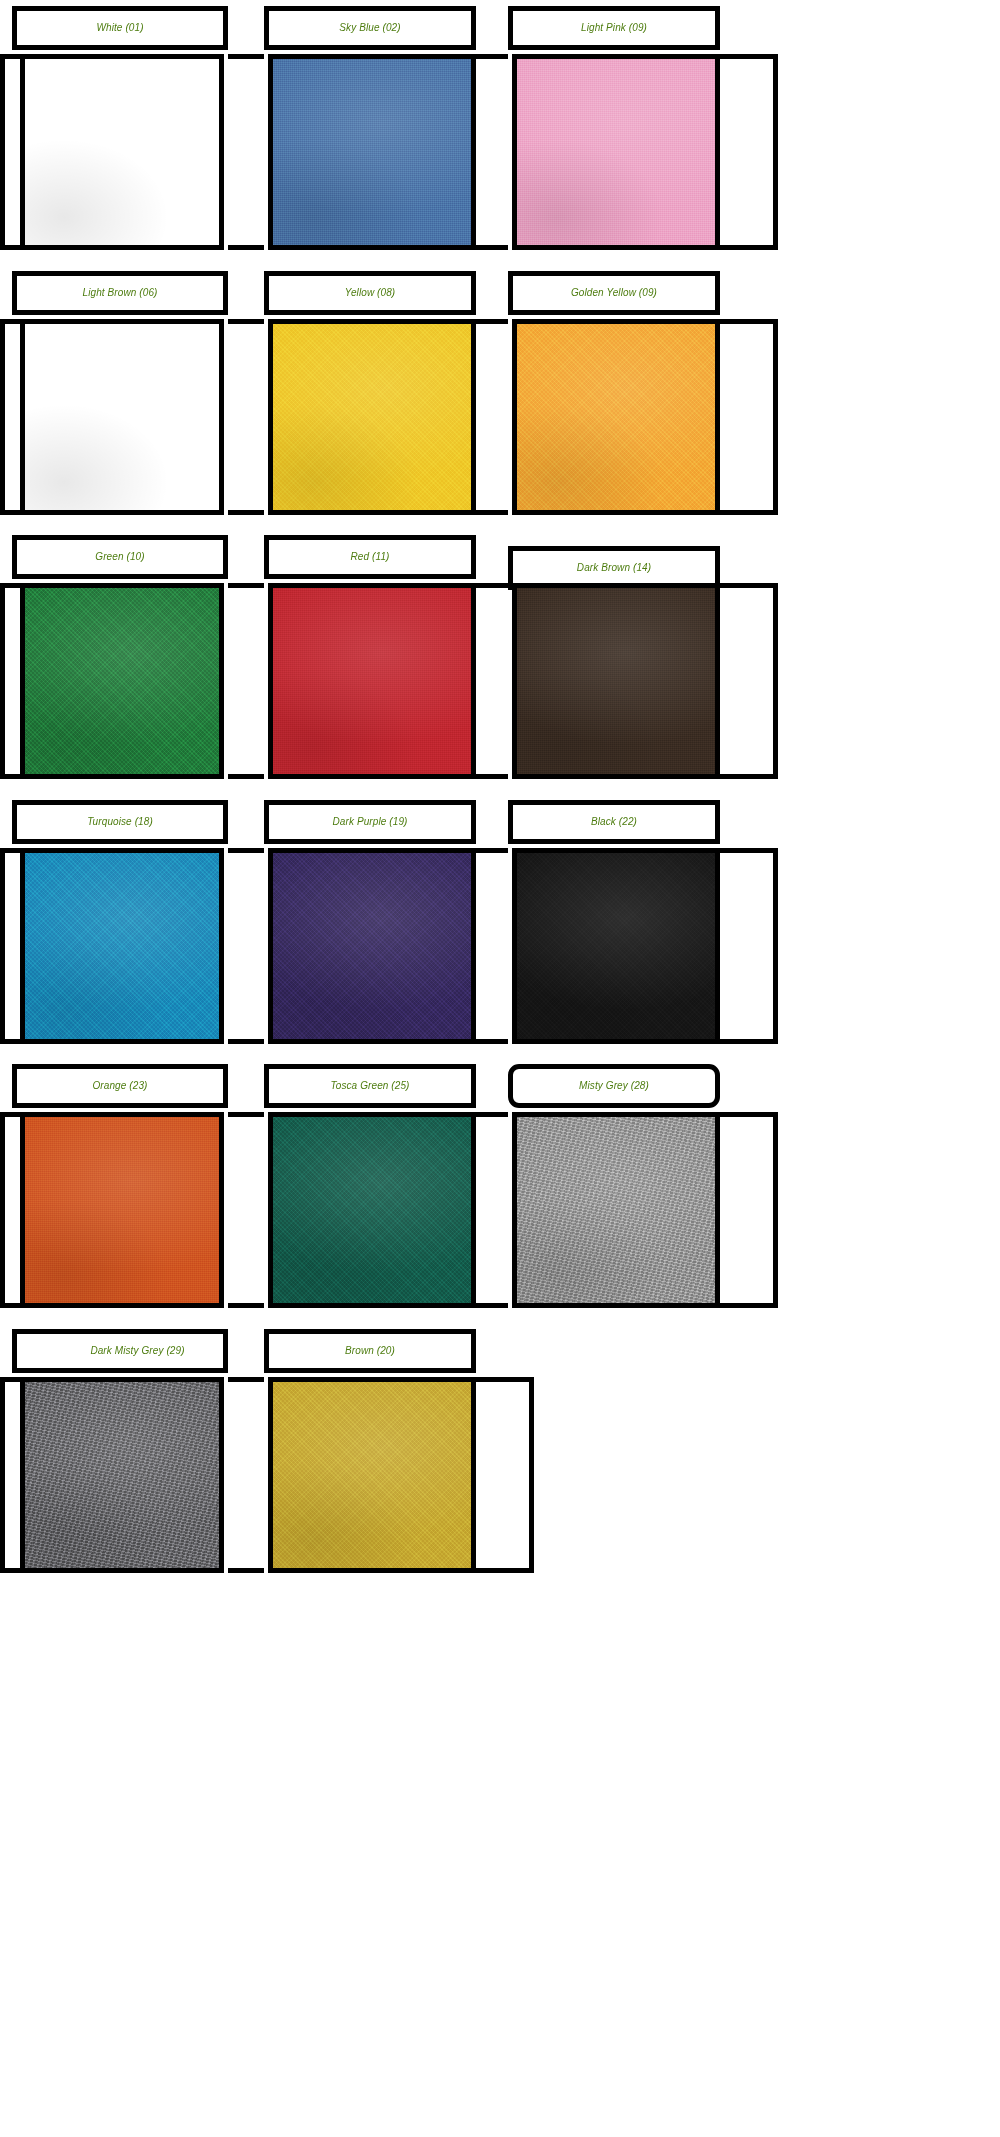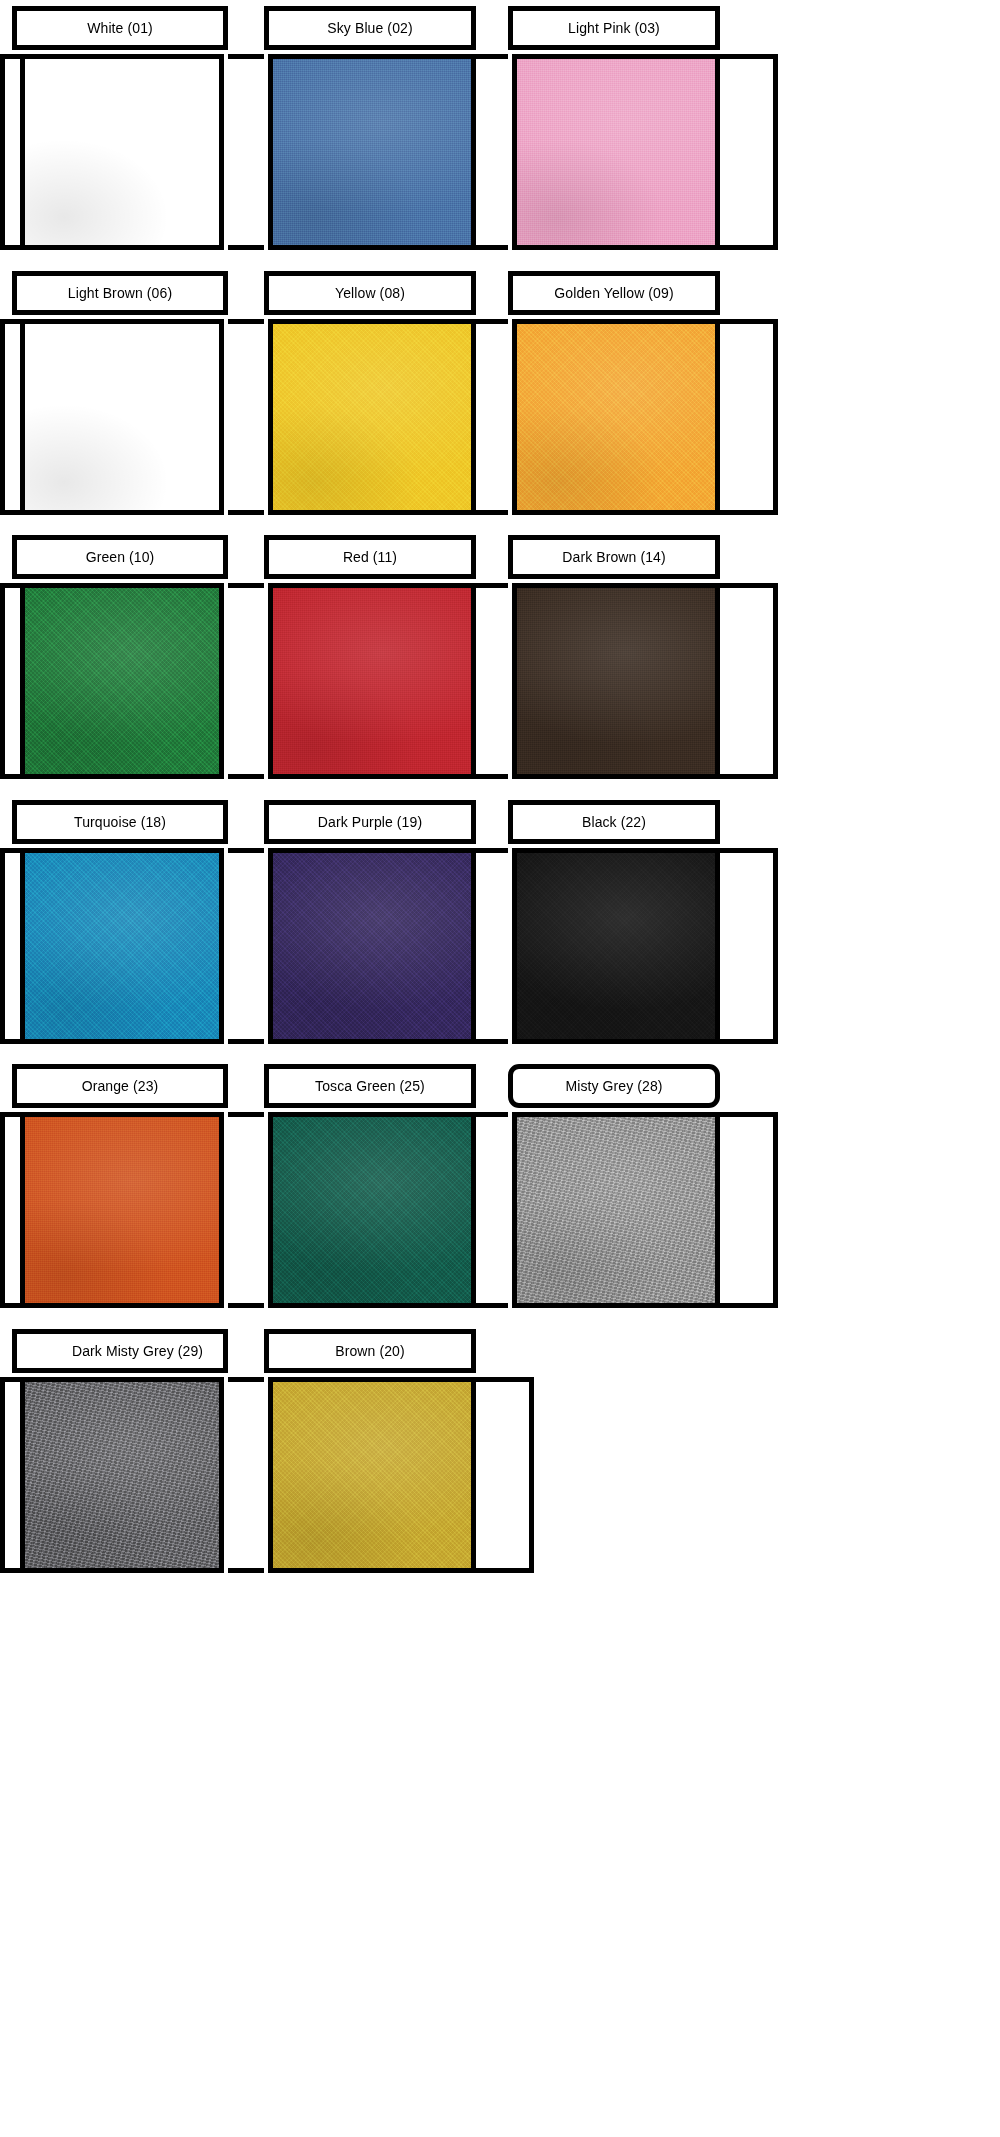--- a/index.html
+++ b/index.html
@@ -43,25 +43,26 @@
     top: 0;
     height: 44px;
     background: #ffffff;
     border: 5px solid #000000;
     box-sizing: border-box;
     display: flex;
     align-items: center;
     justify-content: center;
   }
   .swatch-label-text {
-    font-size: 14px;
-    color: #000000;
+    font-size: 10px;
+    color: #4d7c0f;
     letter-spacing: 0.1px;
     white-space: nowrap;
     line-height: 1;
+    font-style: italic;
   }
 
   
   .swatch-plate-frame {
     position: absolute;
     left: 0;
     border: 5px solid #000000;
     box-sizing: border-box;
     background: #ffffff;
     overflow: hidden;
@@ -158,21 +159,21 @@
         </div>
         <div class="swatch-plate-frame" style="left: 4px; top: 48px; width: 208px; height: 196px;">
           <div class="swatch-plate" style="background: rgb(74, 116, 168);">
             <div class="tex-weave"></div>
             <div class="tex-sheen"></div>
           </div>
         </div>
       </div>
       <div class="swatch-cell" style="left: 508px; width: 212px;">
         <div class="swatch-label-box" style="width: 212px; height: 44px;">
-          <span class="swatch-label-text">Light Pink (03)</span>
+          <span class="swatch-label-text">Light Pink (09)</span>
         </div>
         <div class="swatch-plate-frame" style="left: 4px; top: 48px; width: 208px; height: 196px;">
           <div class="swatch-plate" style="background: rgb(237, 164, 198);">
             <div class="tex-weave"></div>
             <div class="tex-sheen"></div>
           </div>
         </div>
       </div>
       <div class="row-endcap" style="left: 756px; top: 48px; width: 22px; height: 196px;"></div>
       <div class="row-connector" style="left: 228px; top: 48px; width: 36px; height: 5px;"></div>
@@ -247,21 +248,21 @@
           <span class="swatch-label-text">Red (11)</span>
         </div>
         <div class="swatch-plate-frame" style="left: 4px; top: 48px; width: 208px; height: 196px;">
           <div class="swatch-plate" style="background: rgb(192, 38, 47);">
             <div class="tex-weave"></div>
             <div class="tex-sheen"></div>
           </div>
         </div>
       </div>
       <div class="swatch-cell" style="left: 508px; width: 212px;">
-        <div class="swatch-label-box" style="width: 212px; height: 44px;">
+        <div class="swatch-label-box" style="width: 212px; height: 44px; margin-top: 11px;">
           <span class="swatch-label-text">Dark Brown (14)</span>
         </div>
         <div class="swatch-plate-frame" style="left: 4px; top: 48px; width: 208px; height: 196px;">
           <div class="swatch-plate" style="background: rgb(58, 44, 34);">
             <div class="tex-weave"></div>
             <div class="tex-sheen"></div>
           </div>
         </div>
       </div>
       <div class="row-endcap" style="left: 756px; top: 48px; width: 22px; height: 196px;"></div>

